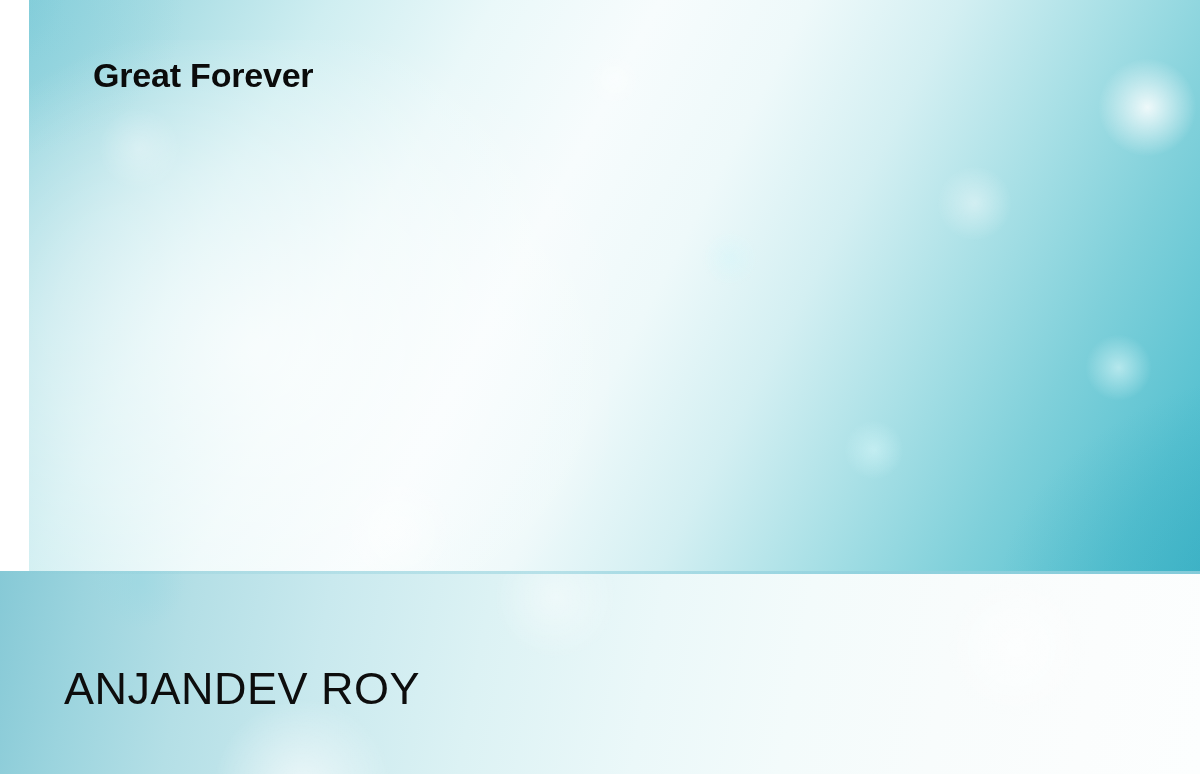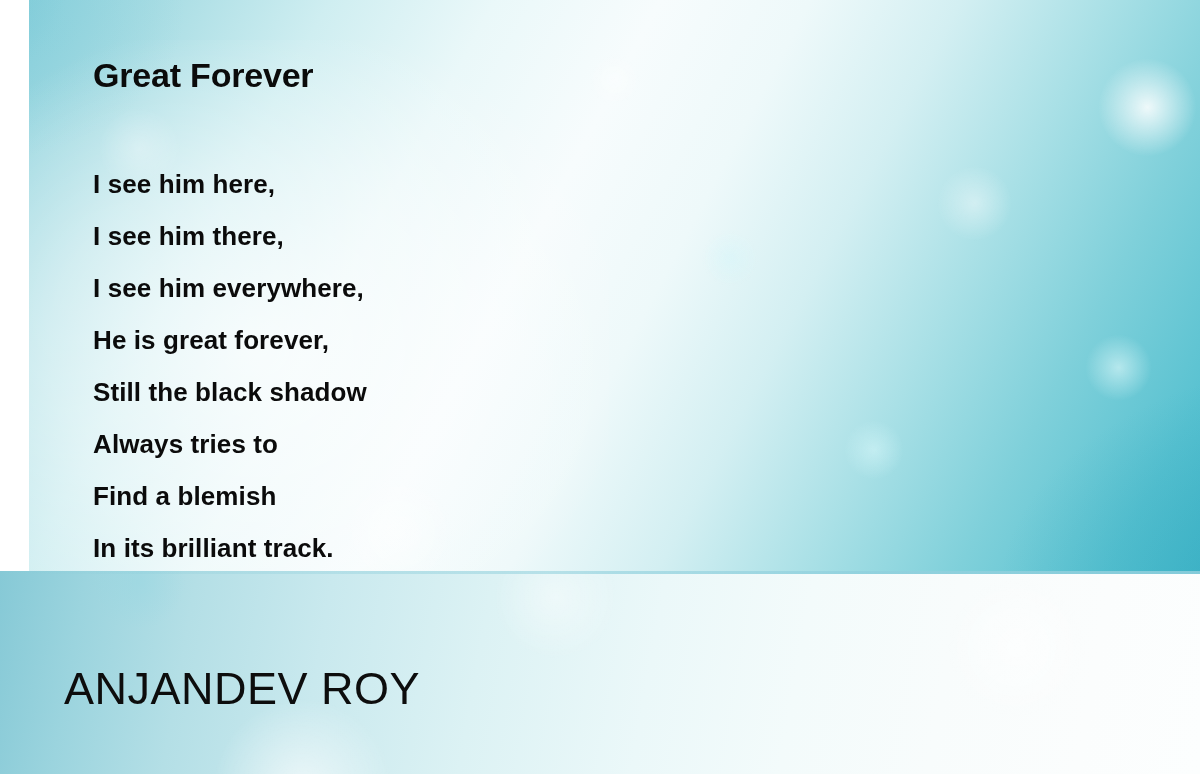--- a/index.html
+++ b/index.html
@@ -198,30 +198,20 @@
 <div class="poem-card">
 
   <div class="panel-top">
     <div class="bg-base"></div>
     <div class="bg-bokeh"></div>
     <div class="bg-corner"></div>
     <div class="bg-textwash"></div>
 
     <h1 class="poem-title">Great Forever</h1>
 
-    <div class="poem-body">
-      <div class="poem-line">I see him here,</div>
-      <div class="poem-line">I see him there,</div>
-      <div class="poem-line">I see him everywhere,</div>
-      <div class="poem-line">He is great forever,</div>
-      <div class="poem-line">Still the black shadow</div>
-      <div class="poem-line">Always tries to</div>
-      <div class="poem-line">Find a blemish</div>
-      <div class="poem-line">In its brilliant track.</div>
-    </div>
   </div>
 
   <div class="panel-bottom">
     <div class="bg-base"></div>
     <div class="bg-bokeh"></div>
     <div class="bg-seam"></div>
   </div>
 
   <div class="author-name">ANJANDEV ROY</div>
 

